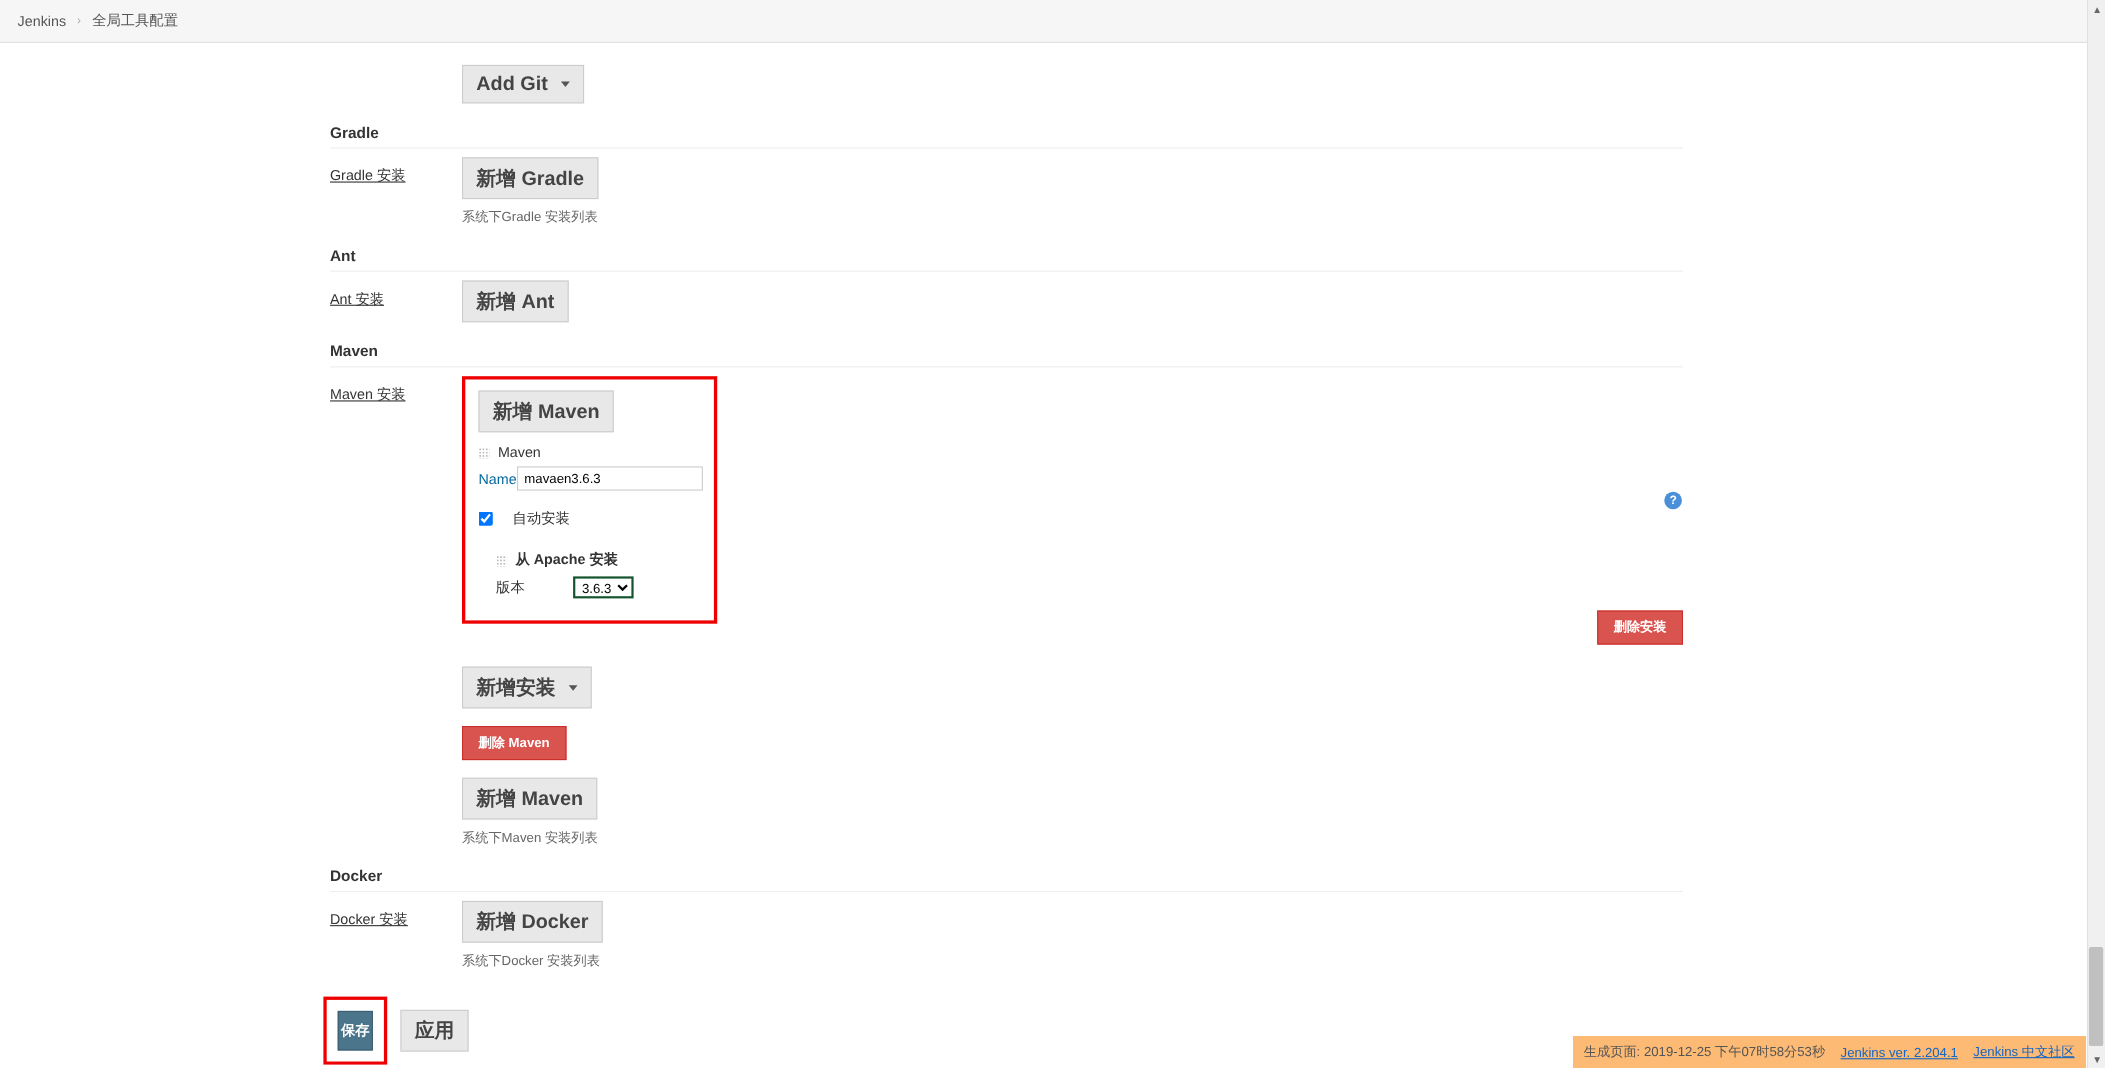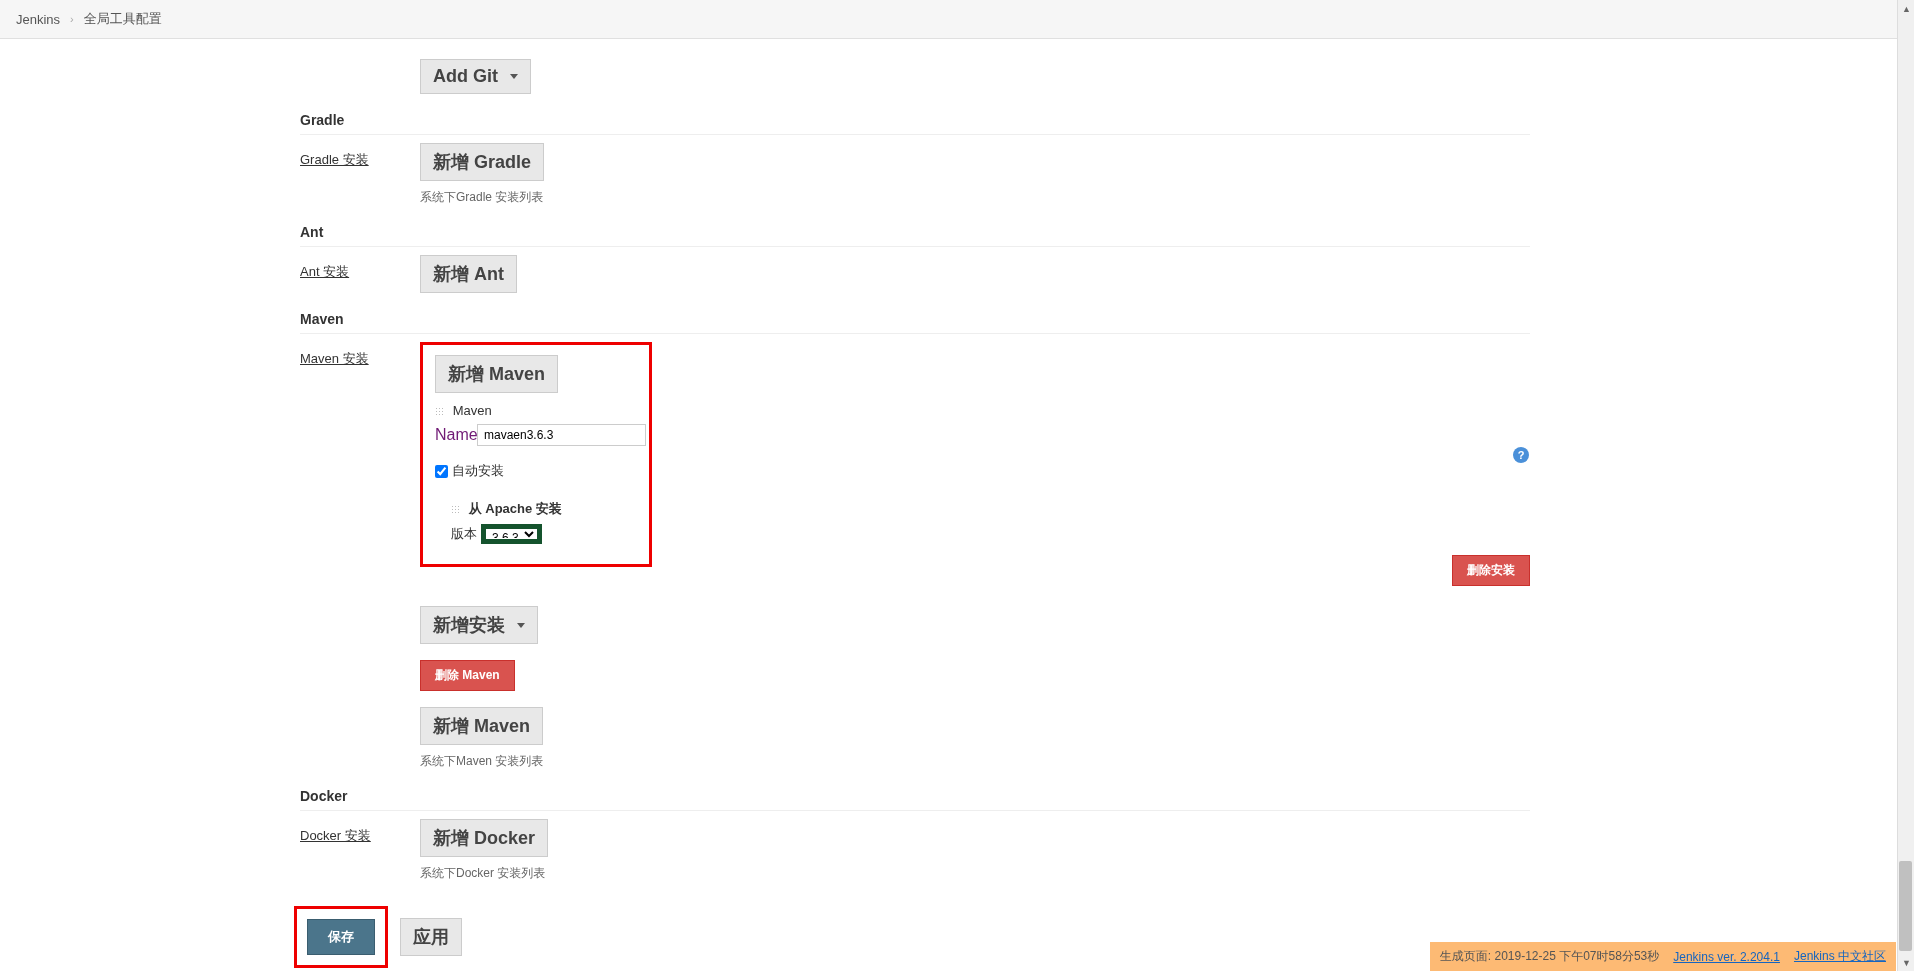--- a/index.html
+++ b/index.html
@@ -67,21 +67,21 @@
       color: #fff;
       padding: 6px 14px;
       font-size: 12px;
       font-weight: bold;
       cursor: pointer;
     }
     .btn-primary {
       background: #4b758b;
       border: 1px solid #3a5d6f;
       color: #fff;
-      padding: 8px 20px;
+      padding: 8px 2px;
       font-size: 13px;
       font-weight: bold;
       cursor: pointer;
     }
     .caret {
       display: inline-block;
       width: 0; height: 0;
       border-left: 4px solid transparent;
       border-right: 4px solid transparent;
       border-top: 5px solid #555;
@@ -112,56 +112,57 @@
       color: #333;
       margin-top: 10px;
     }
     .field-row {
       display: flex;
       align-items: center;
       margin-top: 6px;
     }
     .field-label {
       width: 42px;
-      font-size: 16px;
-      color: #701a75;
+      font-size: 13px;
+      color: #0369a1;
     }
     .text-input {
       border: 1px solid #ccc;
       padding: 3px 6px;
       font-size: 12px;
       width: 1028px;
       height: 22px;
     }
     .checkbox-row {
       margin-top: 16px;
       display: flex;
       align-items: center;
-      gap: 4px;
+      gap: 18px;
     }
     .apache-block {
       margin-top: 20px;
       margin-left: 16px;
     }
     .apache-title {
       font-weight: bold;
       font-size: 13px;
     }
     .version-row {
       display: flex;
       align-items: center;
       gap: 4px;
       margin-top: 6px;
     }
     .select-version {
-      border: 5px solid #14532d;
+      border: 2px solid #14532d;
       font-size: 12px;
       padding: 1px 2px;
       height: 20px;
       background: #fff;
+      margin-left: 40px;
     }
     .delete-install-row {
       display: flex;
       justify-content: flex-end;
       margin-top: -30px;
       margin-bottom: 20px;
     }
     .delete-maven-row {
       display: flex;
       justify-content: flex-start;

